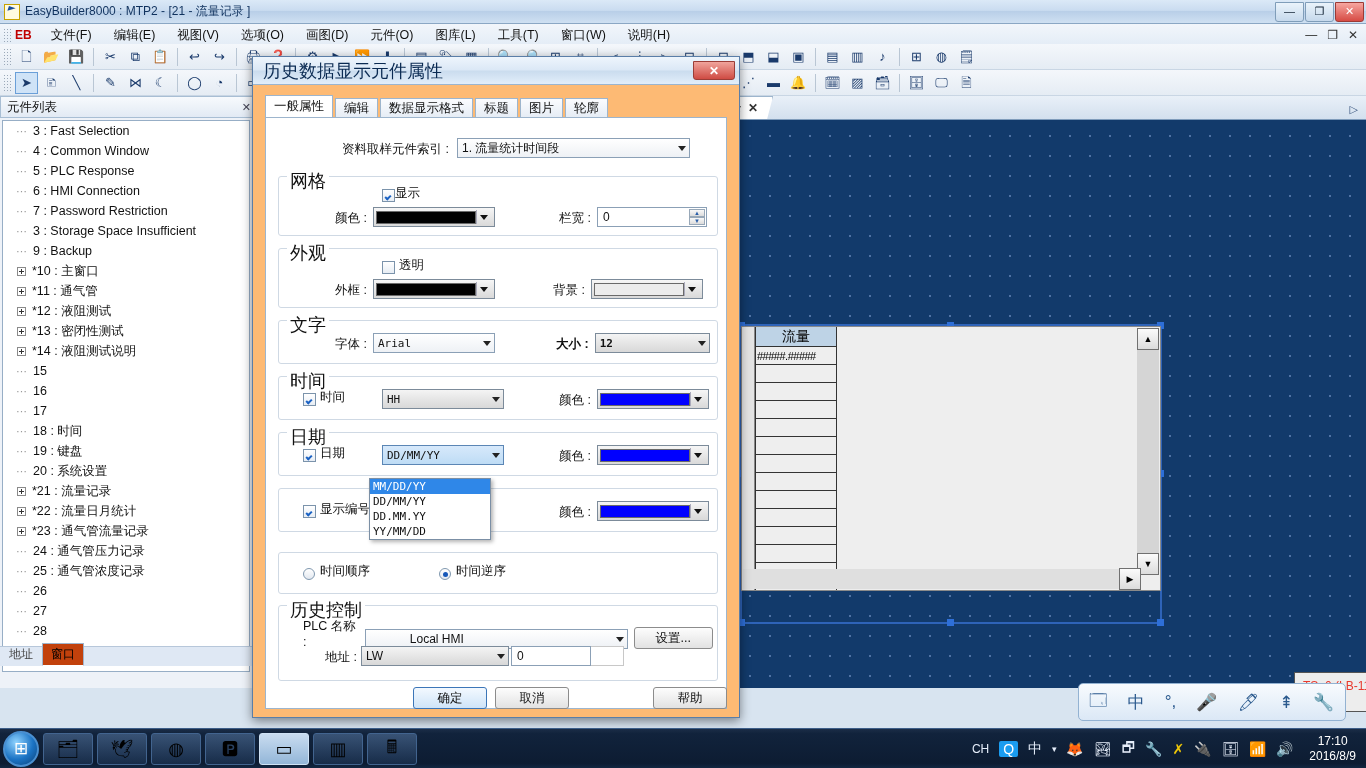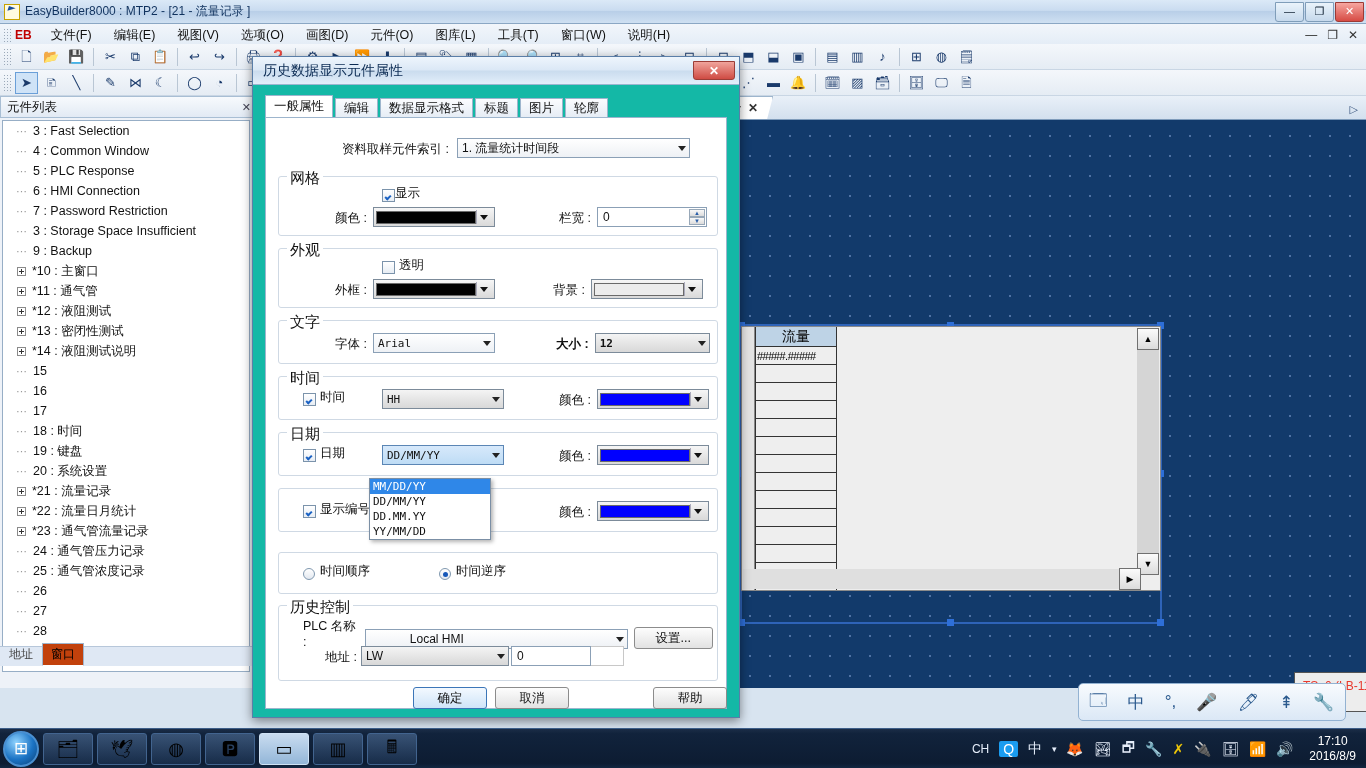--- a/index.html
+++ b/index.html
@@ -179,29 +179,29 @@
   .dialog {
     position: absolute; left: 252px; top: 56px; width: 488px; height: 662px;
     background: #f0f0f0; border: 1px solid #5a7ea8;
     box-shadow: 0 3px 10px rgba(0,0,0,.45);
   }
   .dlg-titlebar {
     height: 28px; background: linear-gradient(to bottom,#eef5fc 0%,#dbe8f6 48%,#cadcee 52%,#e2eefa 100%);
     border-bottom: 1px solid #9bb5cf;
     display: flex; align-items: center; padding-left: 10px;
   }
-  .dlg-title { font-size: 14px; color: #0a2a52; }
+  .dlg-title { font-size: 18px; color: #0a2a52; }
   .dlg-close {
     margin-left: auto; margin-right: 4px; width: 42px; height: 19px;
     background: linear-gradient(to bottom,#f0a49c,#cf4b43);
     border: 1px solid #9b3d37; border-radius: 0 0 3px 3px;
     color: #fff; font-size: 12px; font-weight: bold;
     display: flex; align-items: center; justify-content: center;
   }
-  .dlg-body { position: absolute; left: 0; top: 28px; width: 486px; height: 632px; background: #14b8a6; }
+  .dlg-body { position: absolute; left: 0; top: 28px; width: 486px; height: 632px; background: #fdba74; }
 
   .tabs { position: absolute; left: 12px; top: 10px; display: flex; align-items: flex-end; }
   .dtab {
     height: 20px; padding: 0 8px; font-size: 12.5px; color: #111;
     background: linear-gradient(to bottom,#fbfcfe,#e6edf5);
     border: 1px solid #9db5cd; border-bottom: 1px solid #9db5cd;
     display: flex; align-items: center; margin-right: 2px;
   }
   .dtab.active { background: #fff; height: 23px; border-bottom: 1px solid #fff; }
   .tabpanel {
@@ -209,21 +209,21 @@
     background: #fff; border: 1px solid #9db5cd;
   }
 
   .row { display: flex; align-items: flex-end; }
   .lab { font-size: 12.5px; color: #111; }
   .grp {
     position: absolute; border: 1px solid #cfd9e4; border-radius: 3px; background: #fff;
   }
   .grp > .grp-title {
     position: absolute; top: -8px; left: 8px; background: #fff; padding: 0 3px;
-    font-size: 15px; color: #111;
+    font-size: 18px; color: #111;
   }
   .combo {
     height: 20px; background: linear-gradient(to bottom,#ffffff,#eef1f5);
     border: 1px solid #8ba0b6; display: flex; align-items: center;
     font-size: 12px; color: #111; padding-left: 4px; position: relative;
   }
   .combo .arrow {
     position: absolute; right: 3px; top: 50%; margin-top: -2px;
     width: 0; height: 0; border-left: 4px solid transparent; border-right: 4px solid transparent;
     border-top: 5px solid #222;

